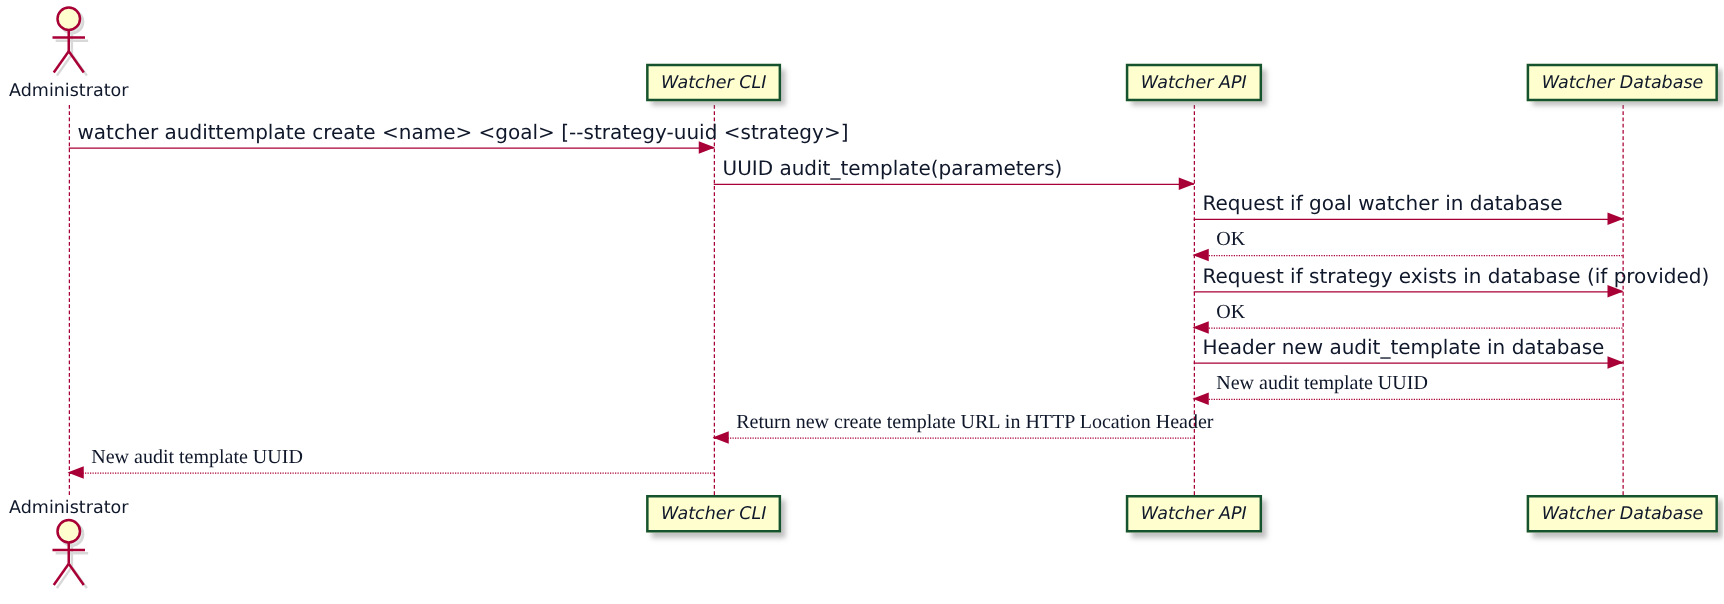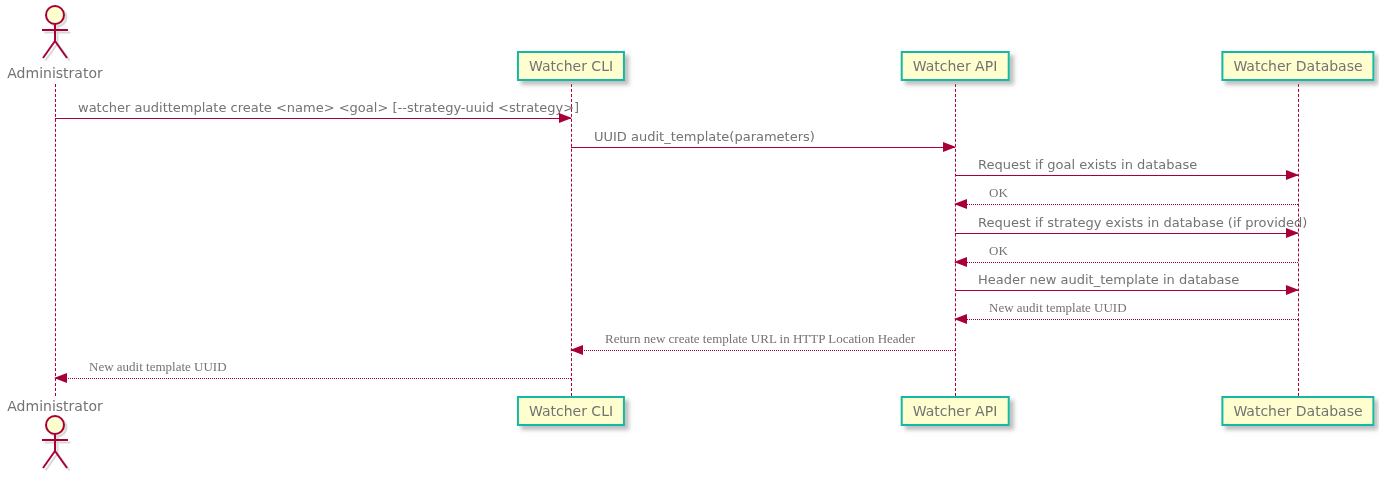--- a/index.html
+++ b/index.html
@@ -1,41 +1,42 @@
 <!DOCTYPE html>
 <html><head>
 <meta charset="utf-8">
 <style>
   html,body { margin:0; padding:0; background:#ffffff; }
   #canvas {
     position:relative;
     width:1379px; height:483px;
     background:#ffffff;
     font-family:"DejaVu Sans","Liberation Sans",sans-serif;
-    color:#737373;
+    color:#0f172a;
     overflow:hidden;
   }
   
   .lifeline {
     position:absolute;
     top:84px; height:312px;
     width:0;
     border-left:1px dashed #A80036;
   }
   
   .pbox {
     position:absolute;
     transform:translateX(-50%);
     background:#FEFECE;
-    border:2px solid #14b8a6;
+    border:2px solid #14532d;
     box-shadow:4px 4px 4px rgba(140,140,140,0.55);
     padding:4px 10px;
     font-size:14px;
     line-height:18px;
     white-space:nowrap;
+    font-style:italic;
   }
   .pbox.top { top:51px; }
   .pbox.bottom { top:396px; }
   
   .actor-label {
     position:absolute;
     width:160px;
     transform:translateX(-50%);
     text-align:center;
     font-size:14px;
@@ -46,22 +47,21 @@
   .msg { position:absolute; height:0; }
   .msg-line {
     position:absolute; left:0; right:0; top:0;
     border-top:1px solid #A80036;
   }
   .msg.dotted .msg-line { border-top-style:dotted; }
   .msg-label {
     position:absolute;
     bottom:3px;
     white-space:nowrap;
-    font-size:13px;
-    margin-left:16px;
+    font-size:16px;
   }
   .msg.right .msg-label { left:7px; }
   .msg.left  .msg-label { left:18px;font-family:Liberation Serif, serif; }
   .msg-arrow {
     position:absolute; top:-5px;
     width:0; height:0;
     border-top:5px solid transparent;
     border-bottom:5px solid transparent;
   }
   .msg.right .msg-arrow { right:-1px; border-left:13px solid #A80036; }
@@ -103,21 +103,21 @@
     <div class="msg-label">watcher audittemplate create &lt;name&gt; &lt;goal&gt; [--strategy-uuid &lt;strategy&gt;]</div>
     <div class="msg-line"></div>
     <div class="msg-arrow"></div>
   </div>
   <div class="msg right solid" style="left:571px; width:384px; top:147px">
     <div class="msg-label">UUID audit_template(parameters)</div>
     <div class="msg-line"></div>
     <div class="msg-arrow"></div>
   </div>
   <div class="msg right solid" style="left:955px; width:343px; top:175px">
-    <div class="msg-label">Request if goal exists in database</div>
+    <div class="msg-label">Request if goal watcher in database</div>
     <div class="msg-line"></div>
     <div class="msg-arrow"></div>
   </div>
   <div class="msg left dotted" style="left:955px; width:343px; top:204px">
     <div class="msg-label">OK</div>
     <div class="msg-line"></div>
     <div class="msg-arrow"></div>
   </div>
   <div class="msg right solid" style="left:955px; width:343px; top:233px">
     <div class="msg-label">Request if strategy exists in database (if provided)</div>

